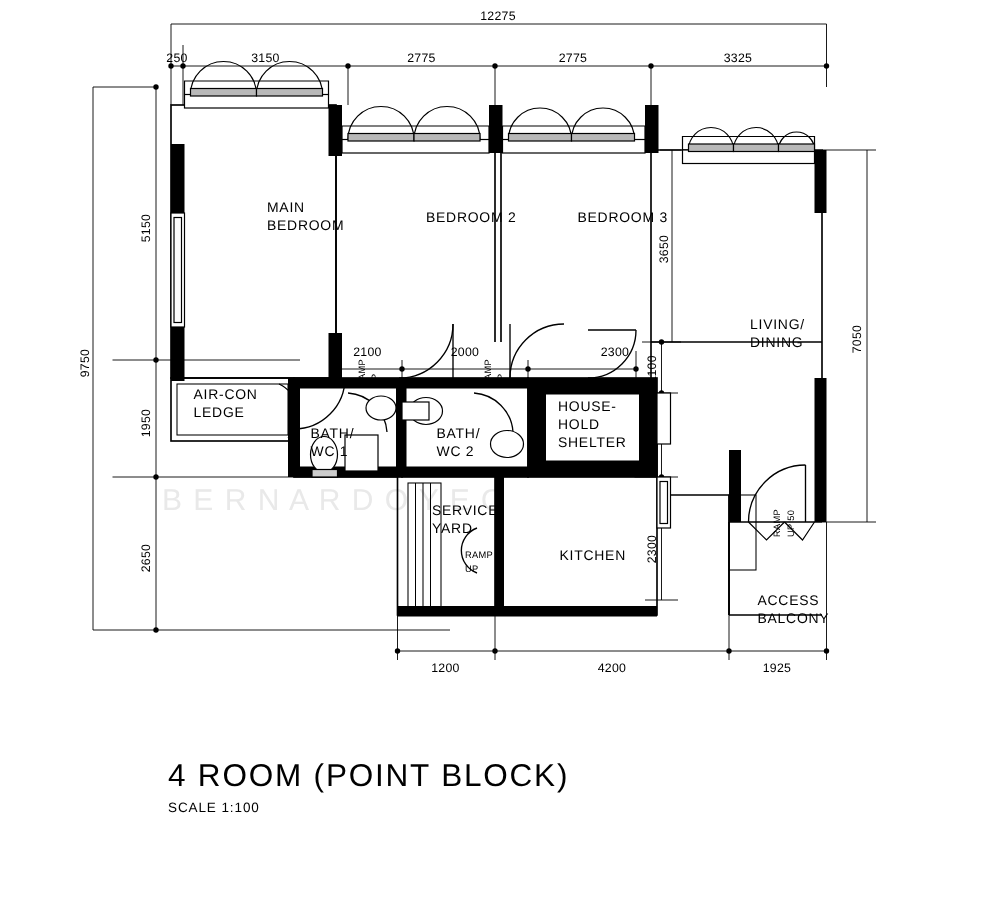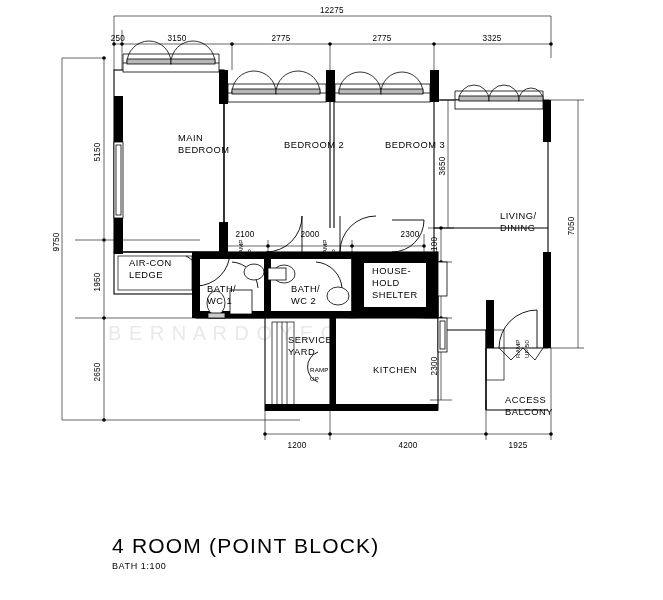--- a/index.html
+++ b/index.html
@@ -1,19 +1,19 @@
 <!DOCTYPE html>
 <html><head>
 <meta charset="utf-8">
 <style>
   html,body{margin:0;padding:0;background:#ffffff;}
   body{width:663px;height:600px;position:relative;overflow:hidden;
        font-family:"Liberation Sans", sans-serif;color:#000;}
   #plan{position:absolute;left:0;top:0;width:663px;height:600px;}
-  .tblock{position:absolute;left:112px;top:534px;}
+  .tblock{position:absolute;left:112px;top:506px;}
   .t1{font-size:21px;letter-spacing:1.2px;white-space:nowrap;}
   .t2{font-size:10px;letter-spacing:0.6px;margin-top:5px;}
   .t3{font-size:9px;letter-spacing:0.6px;margin-top:3px;}
   svg text{font-family:"Liberation Sans", sans-serif;}
   .rm{font-size:9.3px;letter-spacing:0.5px;}
   .dim{font-size:8.2px;letter-spacing:0.2px;}
   .ramp{font-size:6.2px;letter-spacing:0.2px;}
   .wm{font-size:20px;fill:#e9e9e9;letter-spacing:1px;}
 </style>
 </head>
@@ -306,14 +306,14 @@
     <text class="dim" x="410" y="237" text-anchor="middle">2300</text>
 
     <text class="dim" x="297" y="448" text-anchor="middle">1200</text>
     <text class="dim" x="408" y="448" text-anchor="middle">4200</text>
     <text class="dim" x="518" y="448" text-anchor="middle">1925</text>
   </g>
 </svg>
 
 <div class="tblock">
   <div class="t1">4 ROOM (POINT BLOCK)</div>
-  <div class="t3">BATH  1:100</div>
+  <div class="t3">SCALE  1:100</div>
 </div>
 
 </body></html>

